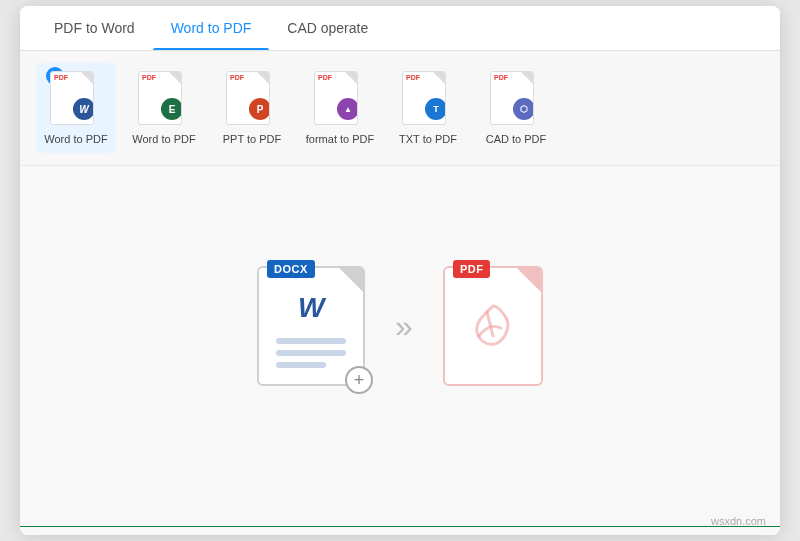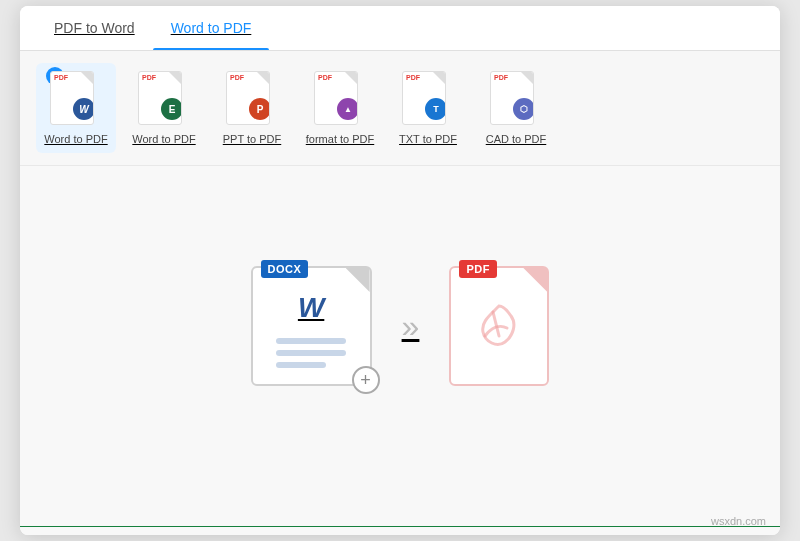--- a/index.html
+++ b/index.html
@@ -10,21 +10,20 @@
       align-items: center;
       min-height: 100vh;
       font-family: -apple-system, BlinkMacSystemFont, 'Segoe UI', sans-serif;
     }
     .window {
       width: 760px;
       background: #fff;
       border-radius: 8px;
       box-shadow: 0 2px 20px rgba(0,0,0,0.15);
       overflow: hidden;
-      text-decoration: underline;
     }
     
     .tab-bar {
       display: flex;
       border-bottom: 1px solid #e0e0e0;
       padding: 0 16px;
       background: #fff;
     }
     .tab-item {
       padding: 14px 18px;
@@ -154,21 +153,21 @@
       background: #f8f8f8;
     }
     .drop-illustration {
       display: flex;
       align-items: center;
       gap: 30px;
       margin-bottom: 30px;
     }
     
     .doc-file {
-      width: 121px;
+      width: 108px;
       height: 120px;
       background: #fff;
       border: 2px solid #d0d0d0;
       border-radius: 6px;
       position: relative;
       display: flex;
       flex-direction: column;
       align-items: center;
       justify-content: flex-start;
       padding-top: 20px;
@@ -282,20 +281,21 @@
     }
   </style>
 </head>
 <body>
 
 <div class="window">
 
   <div class="tab-bar">
     <div class="tab-item">PDF to Word</div>
     <div class="tab-item active">Word to PDF</div>
+    <div class="tab-item">CAD operate</div>
   </div>
 
   <div class="icon-bar">
 
     <div class="icon-item selected">
       <div class="icon-img">
         <div class="check-badge">✓</div>
         <div class="file-icon">
           <span class="pdf-label">PDF</span>
           <div class="app-badge badge-word" style="font-style:italic;">W</div>

